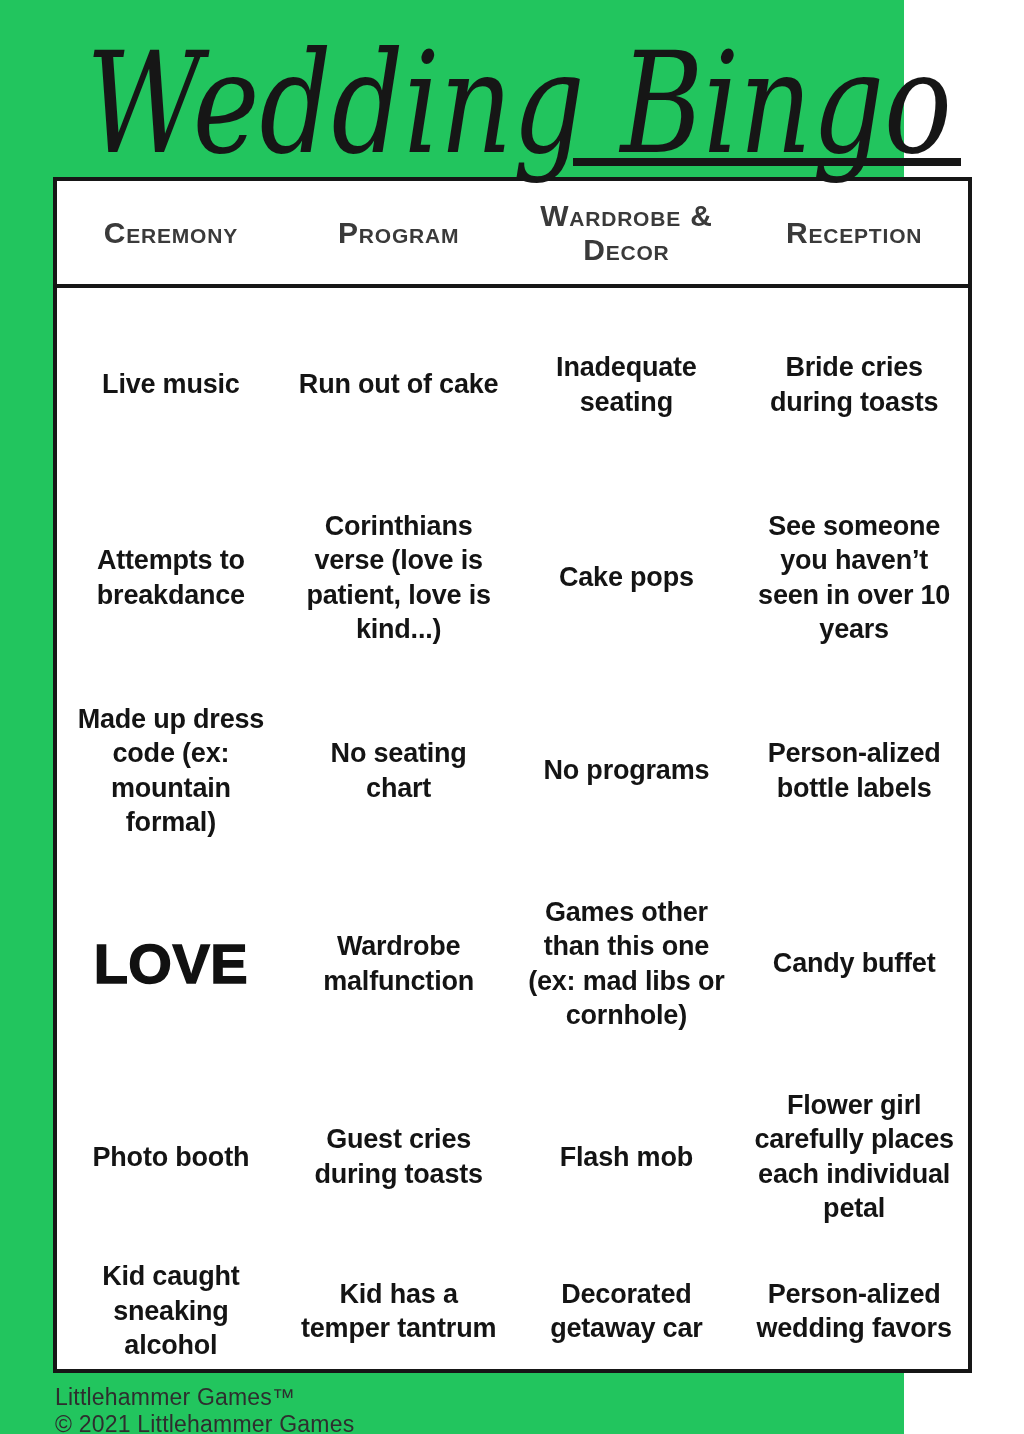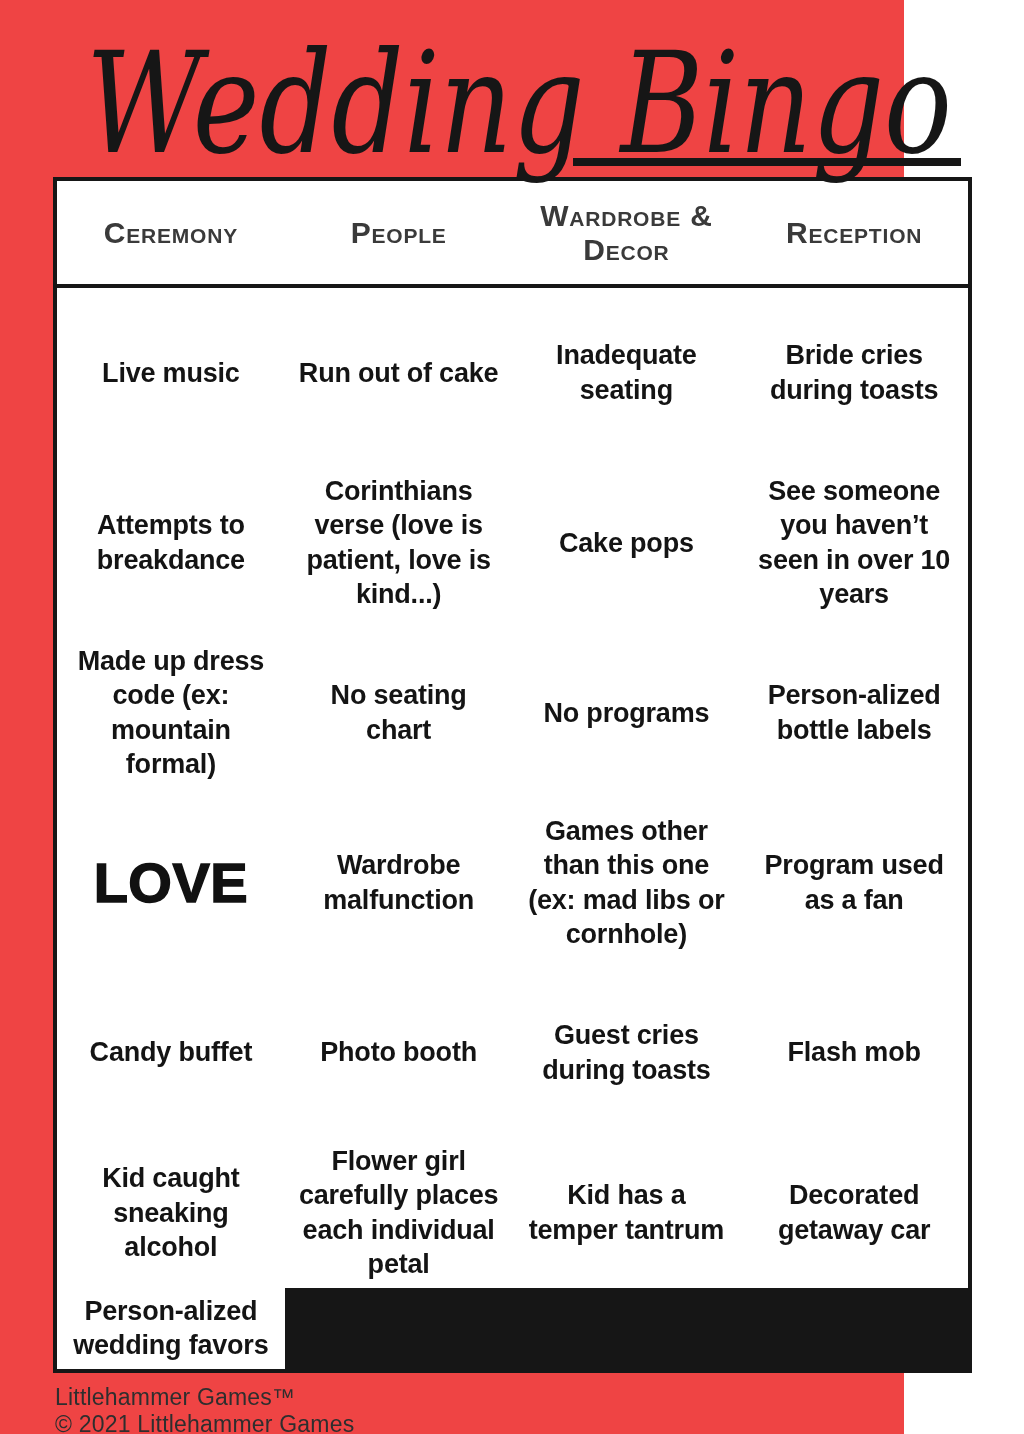--- a/index.html
+++ b/index.html
@@ -8,21 +8,21 @@
     background: #ffffff;
     width: 1024px;
     height: 1434px;
     overflow: hidden;
     font-family: "Liberation Sans", sans-serif;
   }
   .page {
     position: relative;
     width: 904px;
     height: 1434px;
-    background: #ef4444;
+    background: #22c55e;
   }
   .title-svg {
     position: absolute;
     left: 0;
     top: 0;
     z-index: 5;
     pointer-events: none;
   }
   .title-text {
     font-family: "DejaVu Serif", serif;
@@ -98,45 +98,44 @@
 
 <div class="page">
 
   <svg class="title-svg" width="1024" height="235">
     <text class="title-text" x="86" y="152" font-size="140" textLength="866" lengthAdjust="spacingAndGlyphs">Wedding Bingo</text>
     <rect x="573" y="158" width="388" height="8" fill="#161616"></rect>
   </svg>
 
   <div class="bingo-grid">
       <div class="hcell">Ceremony</div>
-      <div class="hcell">People</div>
+      <div class="hcell">Program</div>
       <div class="hcell">Wardrobe &amp; Decor</div>
       <div class="hcell">Reception</div>
       <div class="cell">Live music</div>
       <div class="cell">Run out of cake</div>
       <div class="cell">Inadequate seating</div>
       <div class="cell">Bride cries during toasts</div>
       <div class="cell">Attempts to breakdance</div>
       <div class="cell">Corinthians verse (love is patient, love is kind...)</div>
       <div class="cell">Cake pops</div>
       <div class="cell">See someone you haven’t seen in over 10 years</div>
       <div class="cell">Made up dress code (ex: mountain formal)</div>
       <div class="cell">No seating chart</div>
       <div class="cell">No programs</div>
       <div class="cell">Person-alized bottle labels</div>
       <div class="cell love">LOVE</div>
       <div class="cell">Wardrobe malfunction</div>
       <div class="cell">Games other than this one (ex: mad libs or cornhole)</div>
-      <div class="cell">Program used as a fan</div>
       <div class="cell">Candy buffet</div>
       <div class="cell">Photo booth</div>
       <div class="cell">Guest cries during toasts</div>
       <div class="cell">Flash mob</div>
+      <div class="cell">Flower girl carefully places each individual petal</div>
       <div class="cell">Kid caught sneaking alcohol</div>
-      <div class="cell">Flower girl carefully places each individual petal</div>
       <div class="cell">Kid has a temper tantrum</div>
       <div class="cell">Decorated getaway car</div>
       <div class="cell">Person-alized wedding favors</div>
     </div>
 
   <div class="footer">
     <span>Littlehammer Games™</span>
     <span>© 2021 Littlehammer Games</span>
   </div>
 

